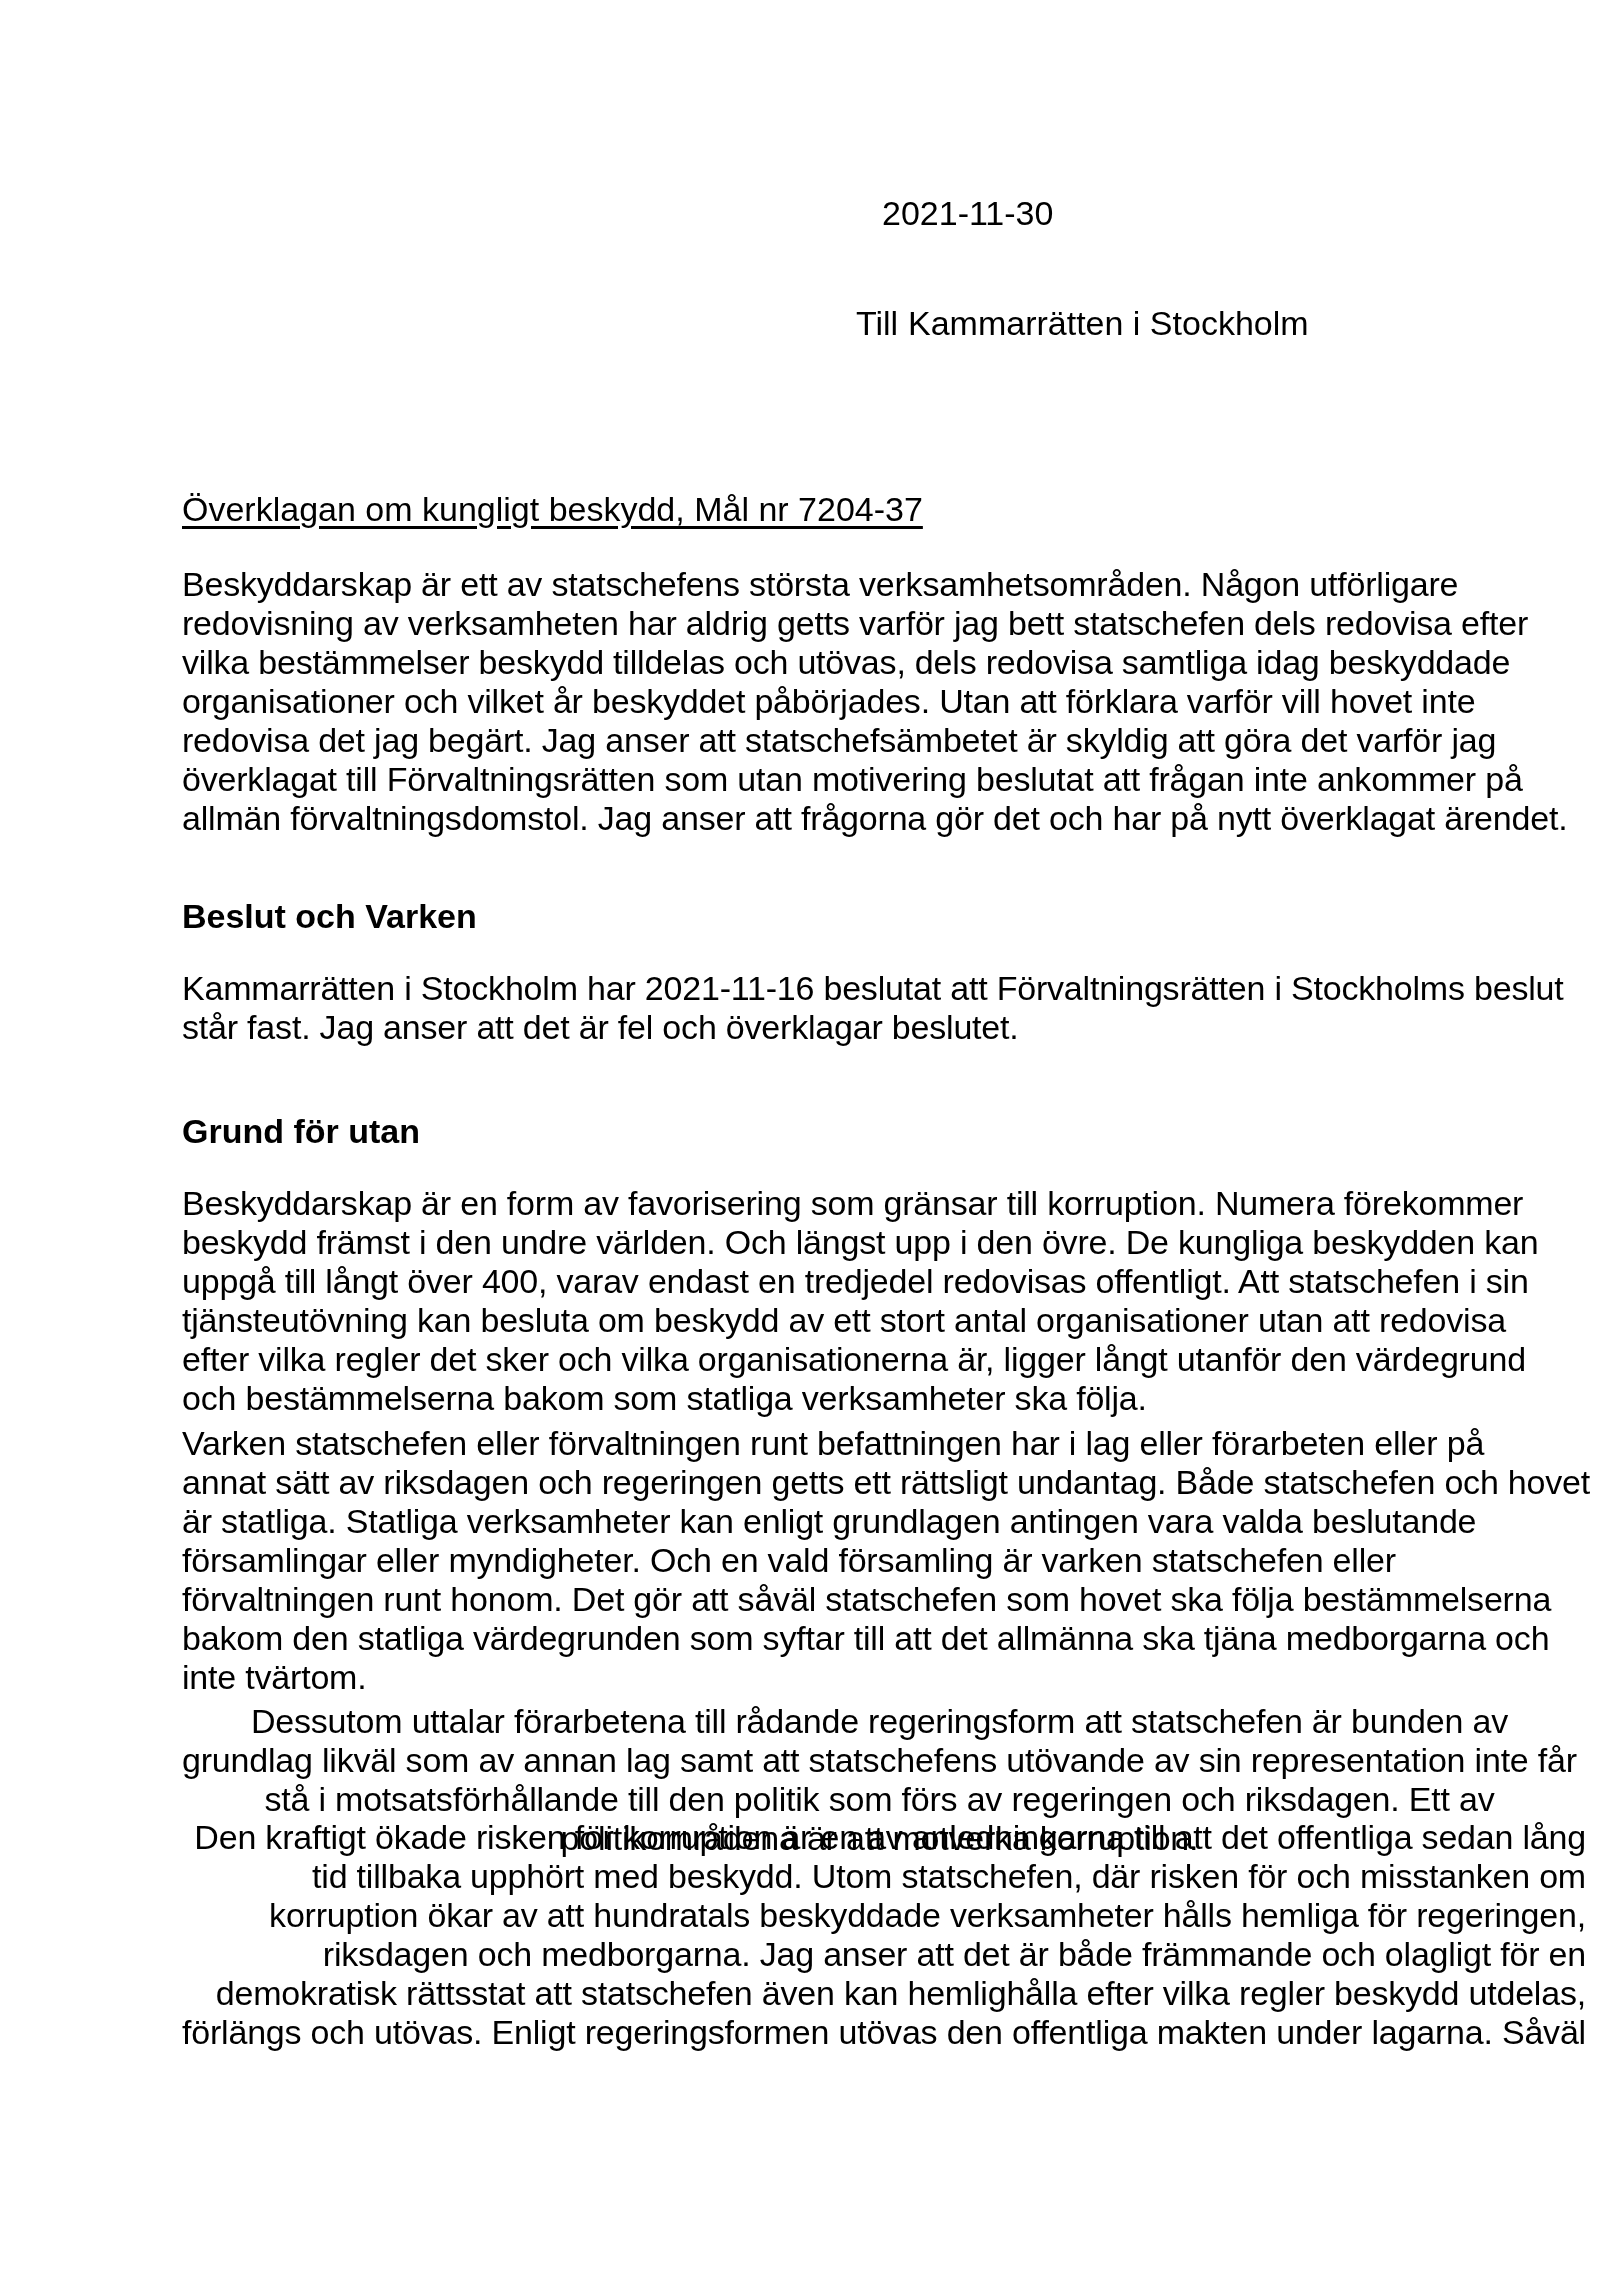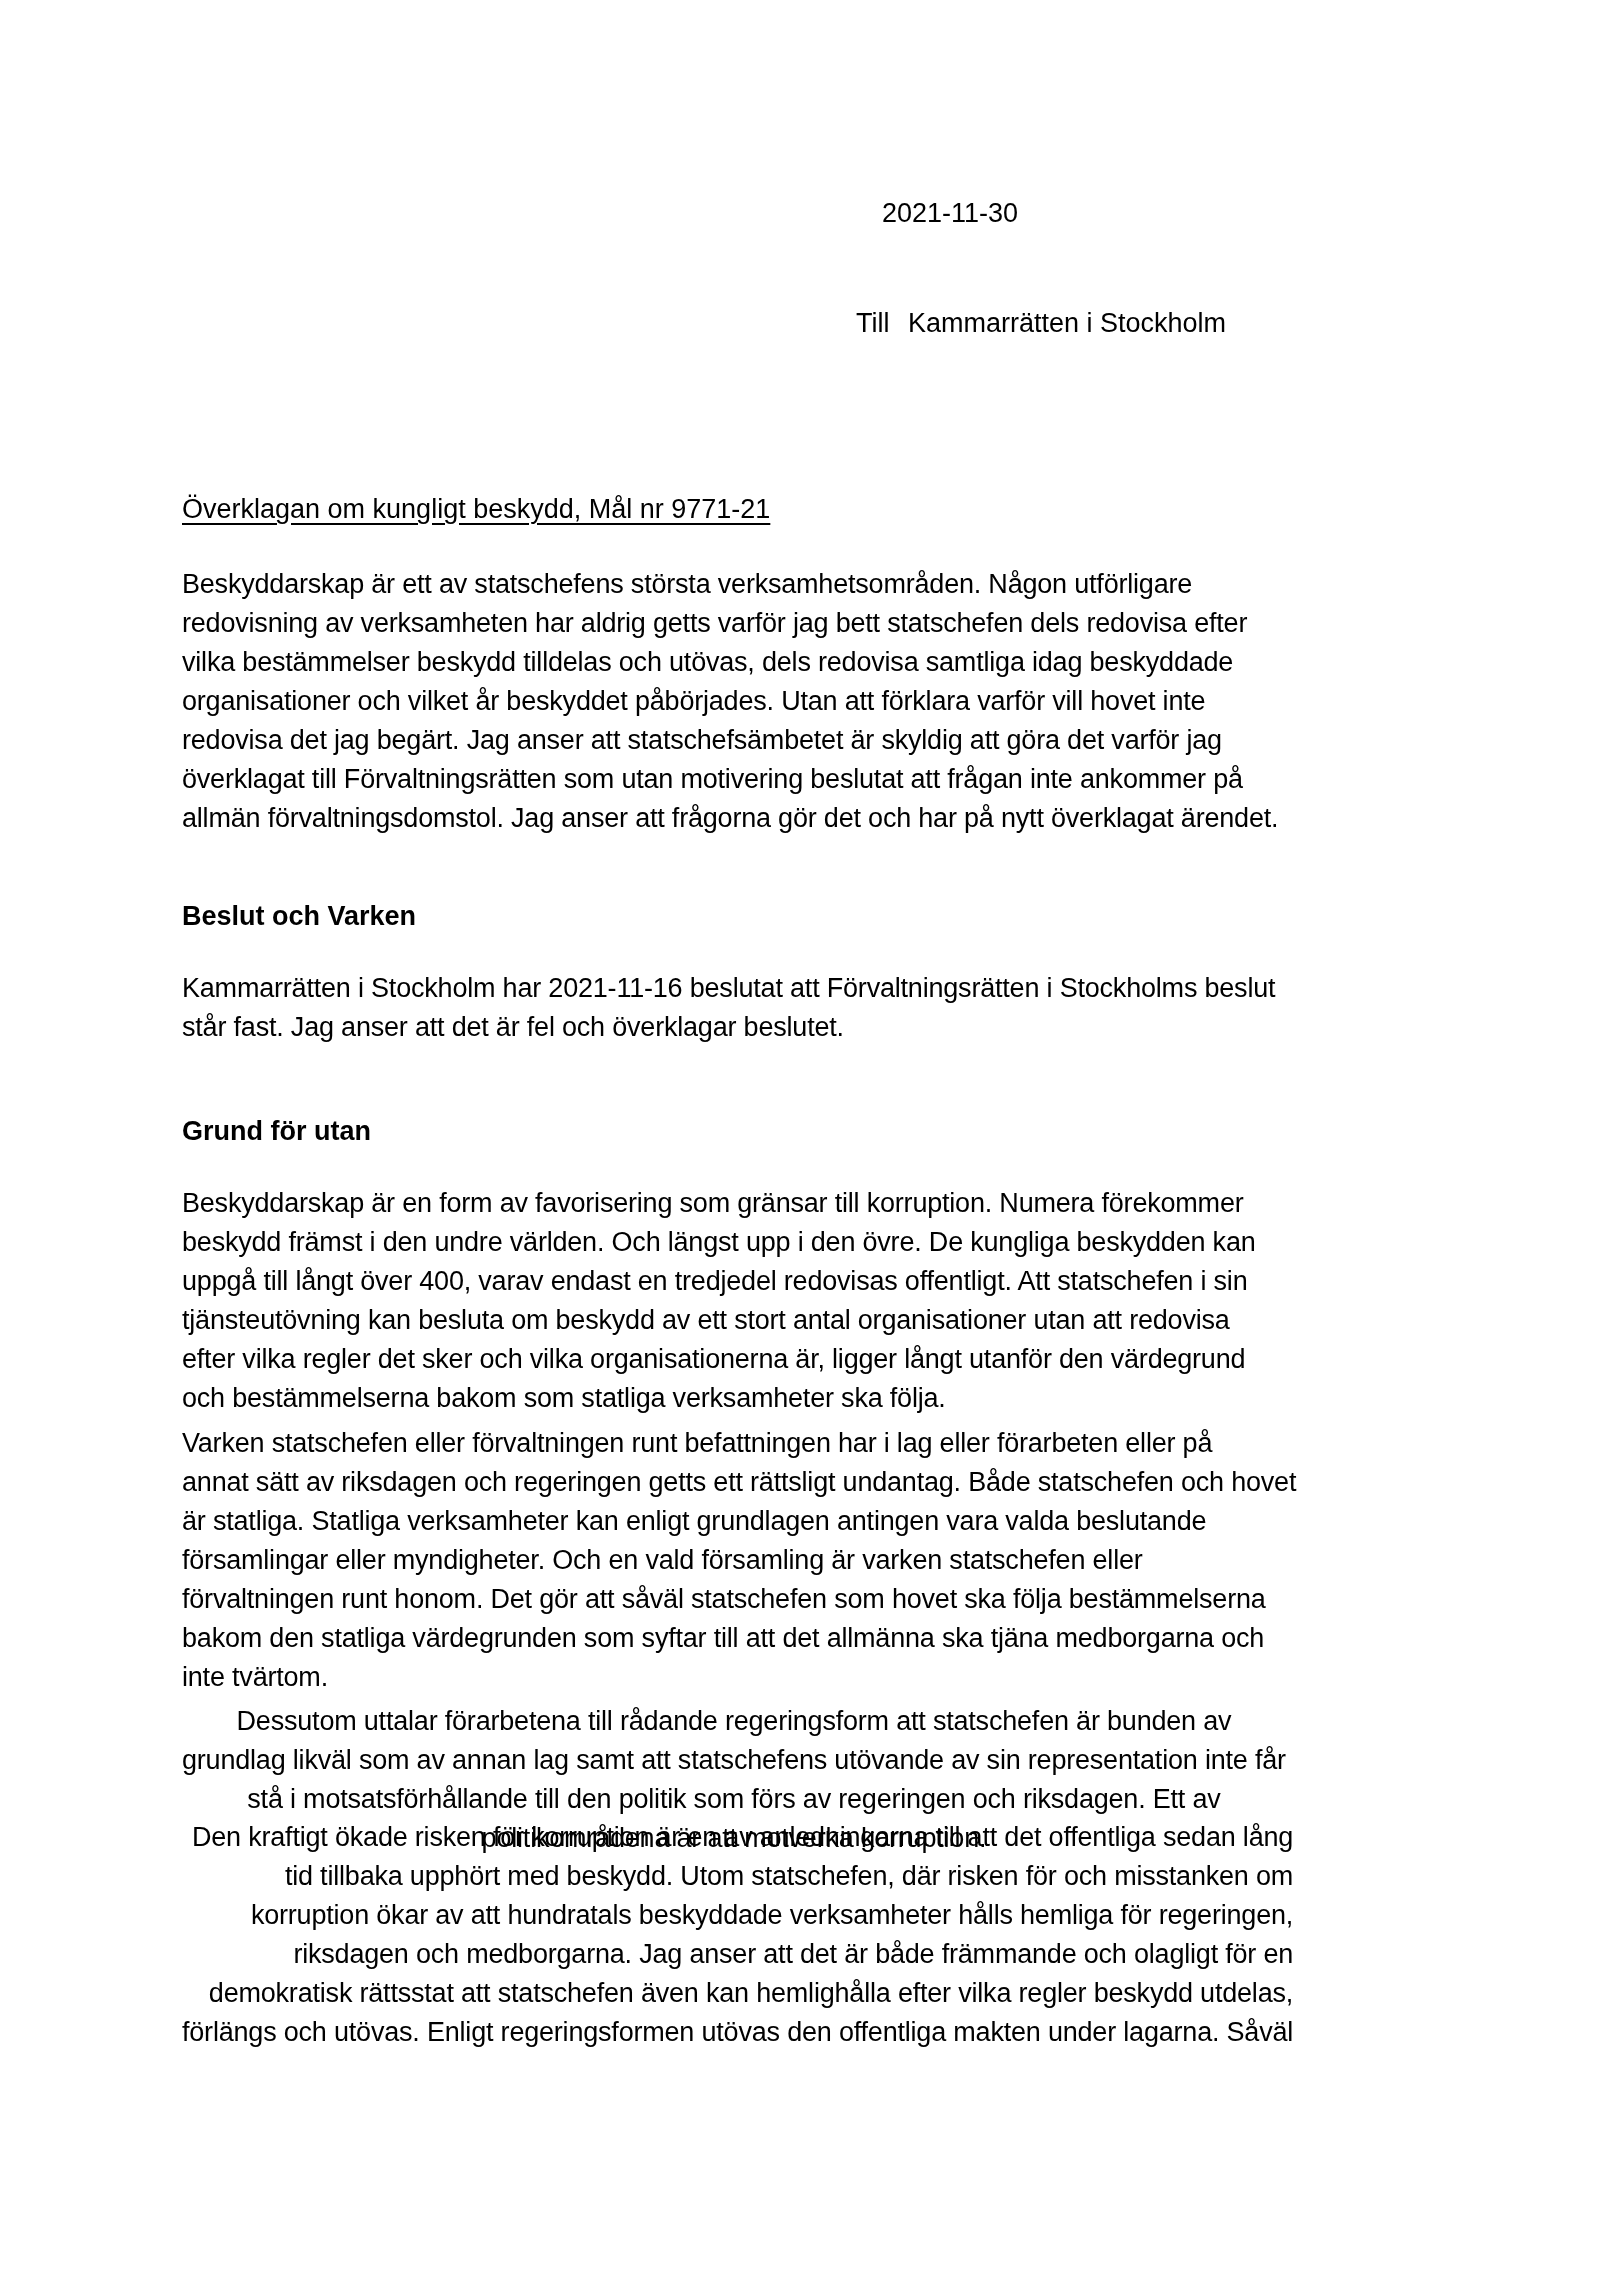--- a/index.html
+++ b/index.html
@@ -7,21 +7,21 @@
     padding: 0;
     background: #ffffff;
   }
   .page {
     position: relative;
     width: 1621px;
     height: 2293px;
     background: #ffffff;
     color: #000000;
     font-family: "Liberation Sans", sans-serif;
-    font-size: 27px;
+    font-size: 34px;
     line-height: 39px;
     overflow: hidden;
   }
   .abs { position: absolute; }
   .para {
     white-space: pre-line;
     letter-spacing: -0.2px;
     margin-top: 16px;
   }
   .date-line { left: 882px; top: 194px; }
@@ -57,21 +57,21 @@
 
   <div class="abs date-line">2021-11-30</div>
 
   <div class="abs address-block">
     <span class="address-label">Till</span>
     <span class="address-lines">
       <span>Kammarrätten i Stockholm</span>
     </span>
   </div>
 
-  <div class="abs subject-line">Överklagan om kungligt beskydd, Mål nr 9771-21</div>
+  <div class="abs subject-line">Överklagan om kungligt beskydd, Mål nr 7204-37</div>
 
   <div class="abs para p-intro">Beskyddarskap är ett av statschefens största verksamhetsområden. Någon utförligare
 redovisning av verksamheten har aldrig getts varför jag bett statschefen dels redovisa efter
 vilka bestämmelser beskydd tilldelas och utövas, dels redovisa samtliga idag beskyddade
 organisationer och vilket år beskyddet påbörjades. Utan att förklara varför vill hovet inte
 redovisa det jag begärt. Jag anser att statschefsämbetet är skyldig att göra det varför jag
 överklagat till Förvaltningsrätten som utan motivering beslutat att frågan inte ankommer på
 allmän förvaltningsdomstol. Jag anser att frågorna gör det och har på nytt överklagat ärendet.</div>
 
   <div class="abs h-beslut">Beslut och Varken</div>

